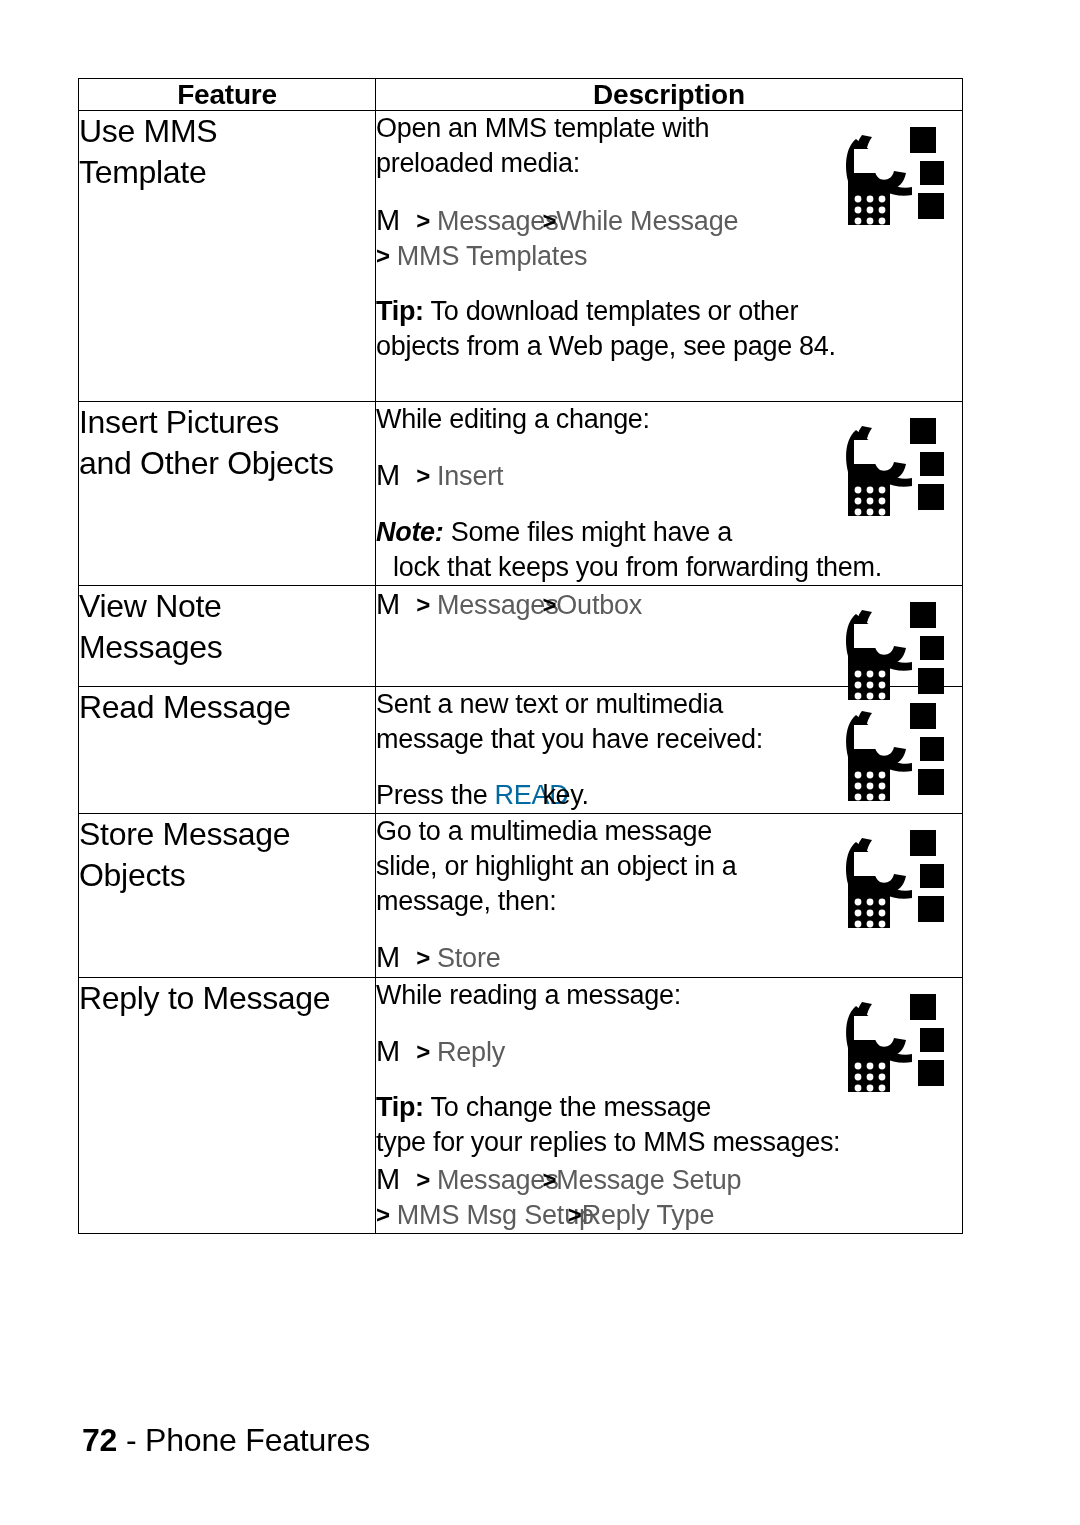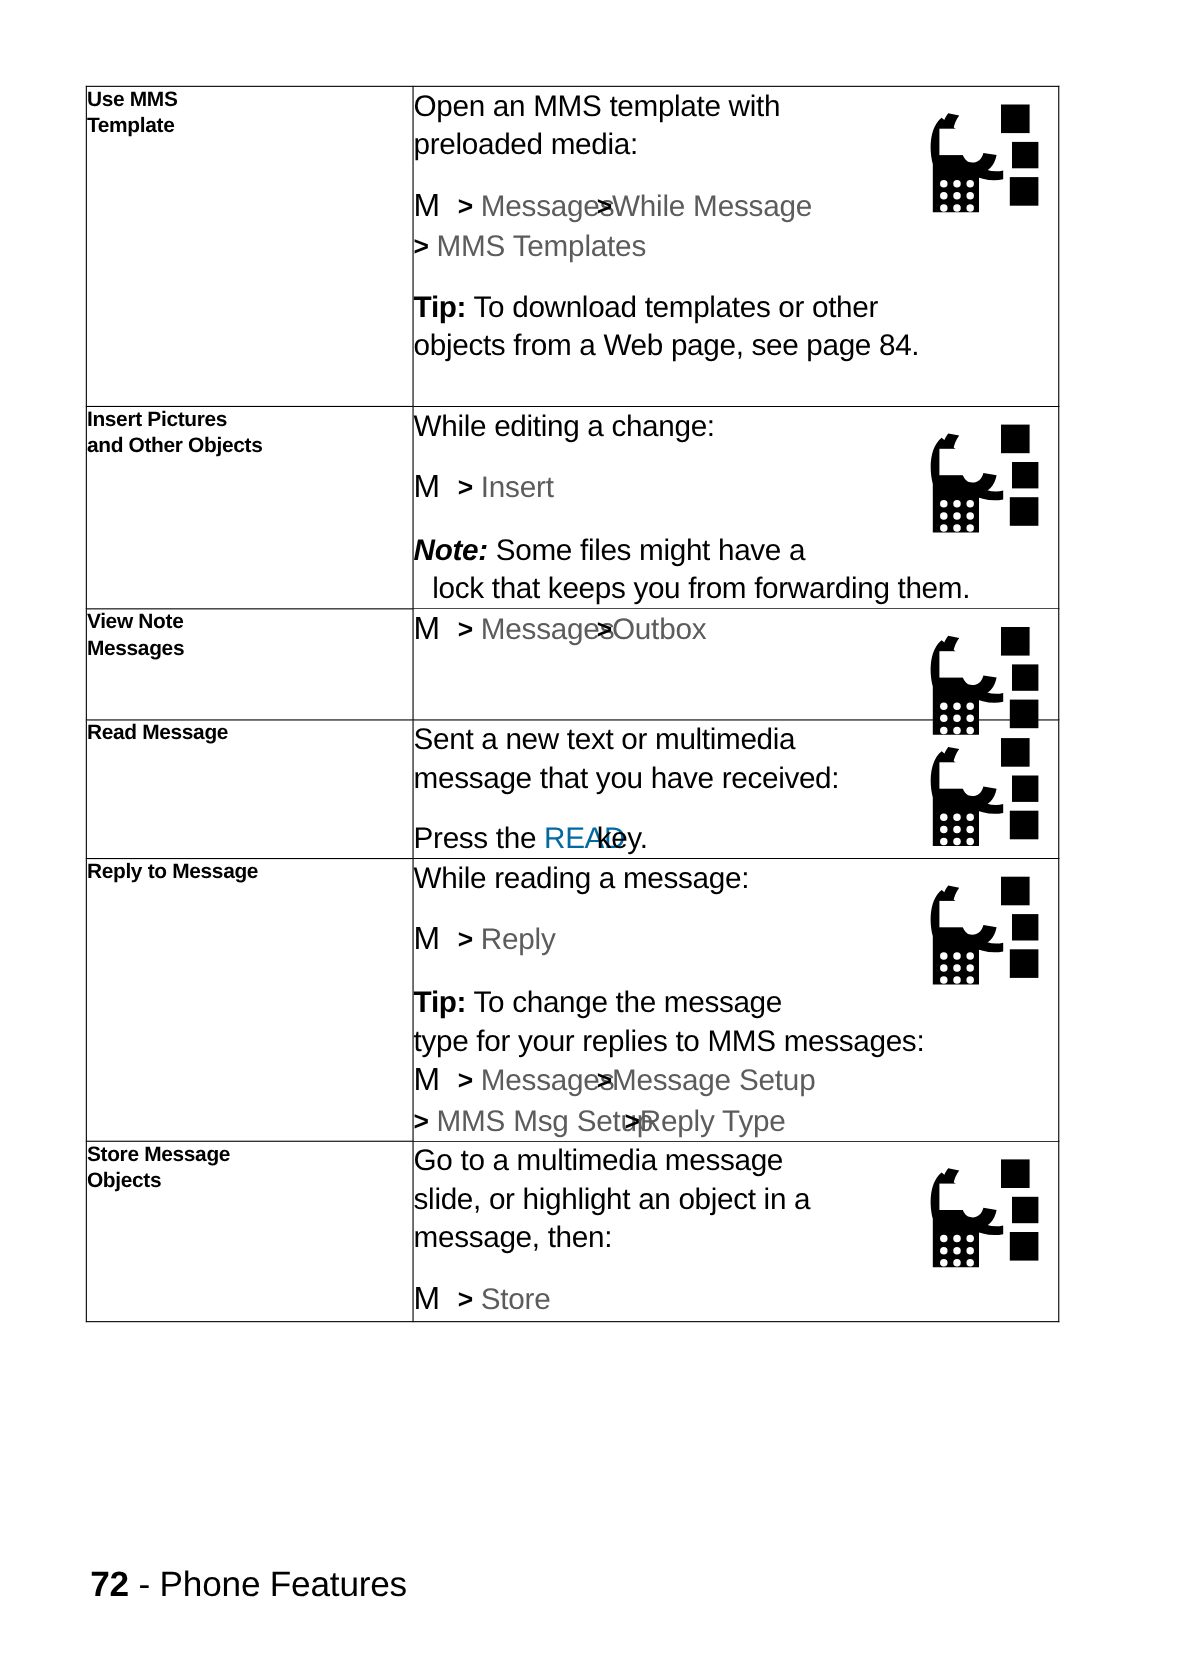--- a/index.html
+++ b/index.html
@@ -46,22 +46,22 @@
   .head-cell {
     padding: 9px 0 7px 16px;
     font-size: 28px;
     font-weight: bold;
     letter-spacing: -0.2px;
     line-height: 1.12;
   }
 
   .feature-cell {
     padding: 12px 8px 14px 16px;
-    font-size: 19px;
-    font-weight: bold;
+    font-size: 32px;
+    font-weight: normal;
     line-height: 1.28;
     letter-spacing: -0.3px;
   }
 
   .desc-cell {
     padding: 12px 0 16px 14px;
     font-size: 27px;
     line-height: 1.3;
     letter-spacing: -0.3px;
     position: relative;
@@ -138,20 +138,24 @@
 
 <div class="page">
 
   <table class="feature-table">
     <colgroup>
         <col class="c-feature">
         <col class="c-desc">
       </colgroup>
     <tbody>
 
+      <tr>
+        <th class="head-cell">Feature</th>
+        <th class="head-cell">Description</th>
+      </tr>
 
       <tr>
         <td class="feature-cell">
           <div class="line">Use MMS</div>
           <div class="line">Template</div>
         </td>
         <td class="desc-cell" style="height:290px">
           <div class="phone-icon" style="top:14px">
             <svg viewBox="0 0 120 104" width="120" height="104" aria-hidden="true">
               <g fill="#000">
@@ -298,20 +302,61 @@
                 </g>
               </g>
             </svg>
           </div>
           <div class="blk">
             <div class="line">Sent a new text or multimedia</div>
             <div class="line">message that you have received:</div>
           </div>
           <div class="blk">
             <div class="line"><span>Press the </span><span class="grey">READ</span><span class="ov2">key.</span></div>
+          </div>
+        </td>
+      </tr>
+
+      <tr>
+        <td class="feature-cell">
+          <div class="line">Store Message</div>
+          <div class="line">Objects</div>
+        </td>
+        <td class="desc-cell" style="height:158px">
+          <div class="phone-icon" style="top:14px">
+            <svg viewBox="0 0 120 104" width="120" height="104" aria-hidden="true">
+              <g fill="#000">
+                <rect x="78" y="2" width="26" height="26"></rect>
+                <rect x="88" y="36" width="24" height="24"></rect>
+                <rect x="86" y="68" width="26" height="26"></rect>
+                <path d="M24 14 C14 22 12 40 16 56 L16 100 L58 100 L58 64 C66 64 72 58 74 48 L62 46 C60 54 54 56 48 54 C42 50 40 40 44 30 Z"></path>
+                <path d="M30 10 C22 20 22 38 28 52 C34 64 46 70 60 68 L58 58 C48 60 40 54 36 44 C32 32 34 20 40 12 Z"></path>
+                <rect x="22" y="24" width="30" height="24" fill="#fff"></rect>
+                <path d="M56 58 C64 62 72 64 80 62 L80 70 C70 72 60 70 52 66 Z"></path>
+                <g fill="#fff">
+                  <circle cx="26" cy="74" r="3.4"></circle>
+                    <circle cx="38" cy="74" r="3.4"></circle>
+                    <circle cx="50" cy="74" r="3.4"></circle>
+                  <circle cx="26" cy="85" r="3.4"></circle>
+                    <circle cx="38" cy="85" r="3.4"></circle>
+                    <circle cx="50" cy="85" r="3.4"></circle>
+                  <circle cx="26" cy="96" r="3.4"></circle>
+                    <circle cx="38" cy="96" r="3.4"></circle>
+                    <circle cx="50" cy="96" r="3.4"></circle>
+                </g>
+              </g>
+            </svg>
+          </div>
+          <div class="blk">
+            <div class="line">Go to a multimedia message</div>
+            <div class="line">slide, or highlight an object in a</div>
+            <div class="line">message, then:</div>
+          </div>
+          <div class="blk">
+            <div class="path"><span class="mkey">M</span><span class="sp-m"></span><span class="chev">&gt;</span><span class="sp-s"></span><span>Store</span></div>
           </div>
         </td>
       </tr>
 
       <tr>
         <td class="feature-cell">
           <div class="line">Reply to Message</div>
         </td>
         <td class="desc-cell" style="height:236px">
           <div class="phone-icon" style="top:14px">
@@ -342,61 +387,20 @@
             <div class="line">While reading a message:</div>
           </div>
           <div class="blk">
             <div class="path"><span class="mkey">M</span><span class="sp-m"></span><span class="chev">&gt;</span><span class="sp-s"></span><span>Reply</span></div>
           </div>
           <div class="blk">
             <div class="line"><b class="lead">Tip:</b><span> To change the message</span></div>
             <div class="line">type for your replies to MMS messages:</div>
             <div class="path"><span class="mkey">M</span><span class="sp-m"></span><span class="chev">&gt;</span><span class="sp-s"></span><span>Messages</span><span class="chev ov">&gt;</span><span>Message Setup</span></div>
             <div class="path"><span class="chev">&gt;</span><span class="sp-s"></span><span>MMS Msg Setup</span><span class="chev ov2">&gt;</span><span>Reply Type</span></div>
-          </div>
-        </td>
-      </tr>
-
-      <tr>
-        <td class="feature-cell">
-          <div class="line">Store Message</div>
-          <div class="line">Objects</div>
-        </td>
-        <td class="desc-cell" style="height:158px">
-          <div class="phone-icon" style="top:14px">
-            <svg viewBox="0 0 120 104" width="120" height="104" aria-hidden="true">
-              <g fill="#000">
-                <rect x="78" y="2" width="26" height="26"></rect>
-                <rect x="88" y="36" width="24" height="24"></rect>
-                <rect x="86" y="68" width="26" height="26"></rect>
-                <path d="M24 14 C14 22 12 40 16 56 L16 100 L58 100 L58 64 C66 64 72 58 74 48 L62 46 C60 54 54 56 48 54 C42 50 40 40 44 30 Z"></path>
-                <path d="M30 10 C22 20 22 38 28 52 C34 64 46 70 60 68 L58 58 C48 60 40 54 36 44 C32 32 34 20 40 12 Z"></path>
-                <rect x="22" y="24" width="30" height="24" fill="#fff"></rect>
-                <path d="M56 58 C64 62 72 64 80 62 L80 70 C70 72 60 70 52 66 Z"></path>
-                <g fill="#fff">
-                  <circle cx="26" cy="74" r="3.4"></circle>
-                    <circle cx="38" cy="74" r="3.4"></circle>
-                    <circle cx="50" cy="74" r="3.4"></circle>
-                  <circle cx="26" cy="85" r="3.4"></circle>
-                    <circle cx="38" cy="85" r="3.4"></circle>
-                    <circle cx="50" cy="85" r="3.4"></circle>
-                  <circle cx="26" cy="96" r="3.4"></circle>
-                    <circle cx="38" cy="96" r="3.4"></circle>
-                    <circle cx="50" cy="96" r="3.4"></circle>
-                </g>
-              </g>
-            </svg>
-          </div>
-          <div class="blk">
-            <div class="line">Go to a multimedia message</div>
-            <div class="line">slide, or highlight an object in a</div>
-            <div class="line">message, then:</div>
-          </div>
-          <div class="blk">
-            <div class="path"><span class="mkey">M</span><span class="sp-m"></span><span class="chev">&gt;</span><span class="sp-s"></span><span>Store</span></div>
           </div>
         </td>
       </tr>
 
     </tbody>
   </table>
 
   <div class="footer">
     <span class="pno">72</span>
     <span>-</span>

